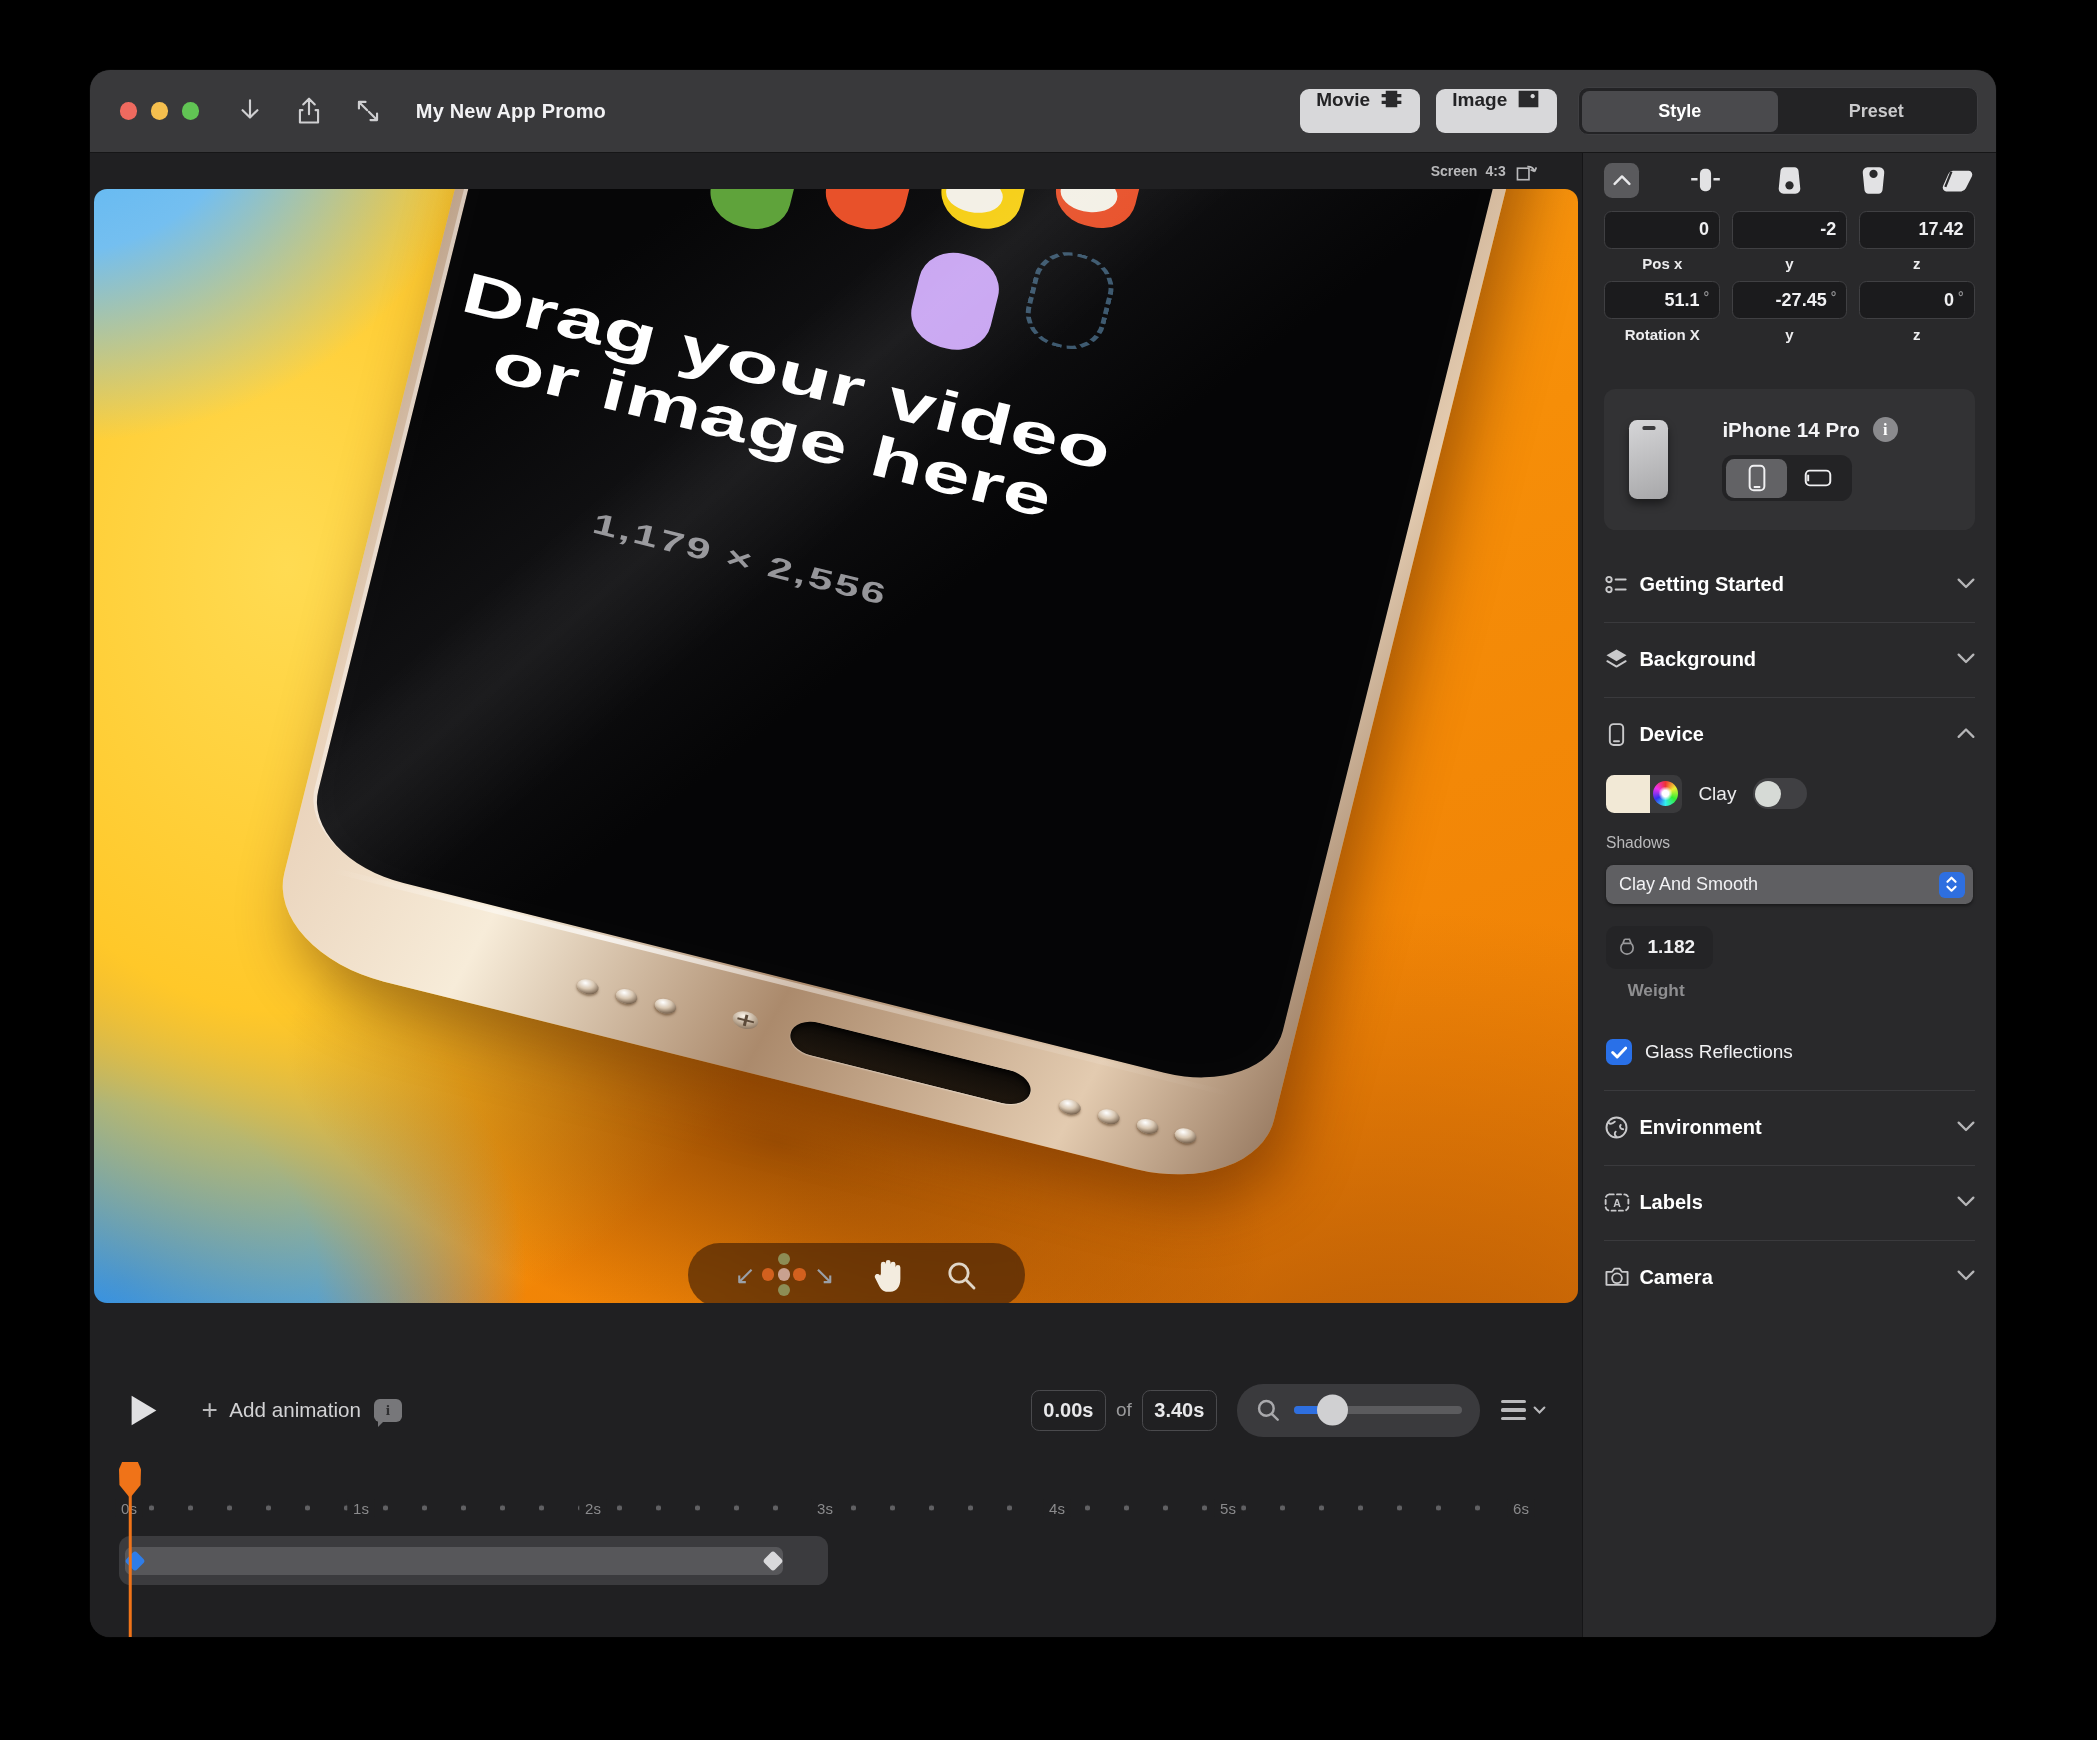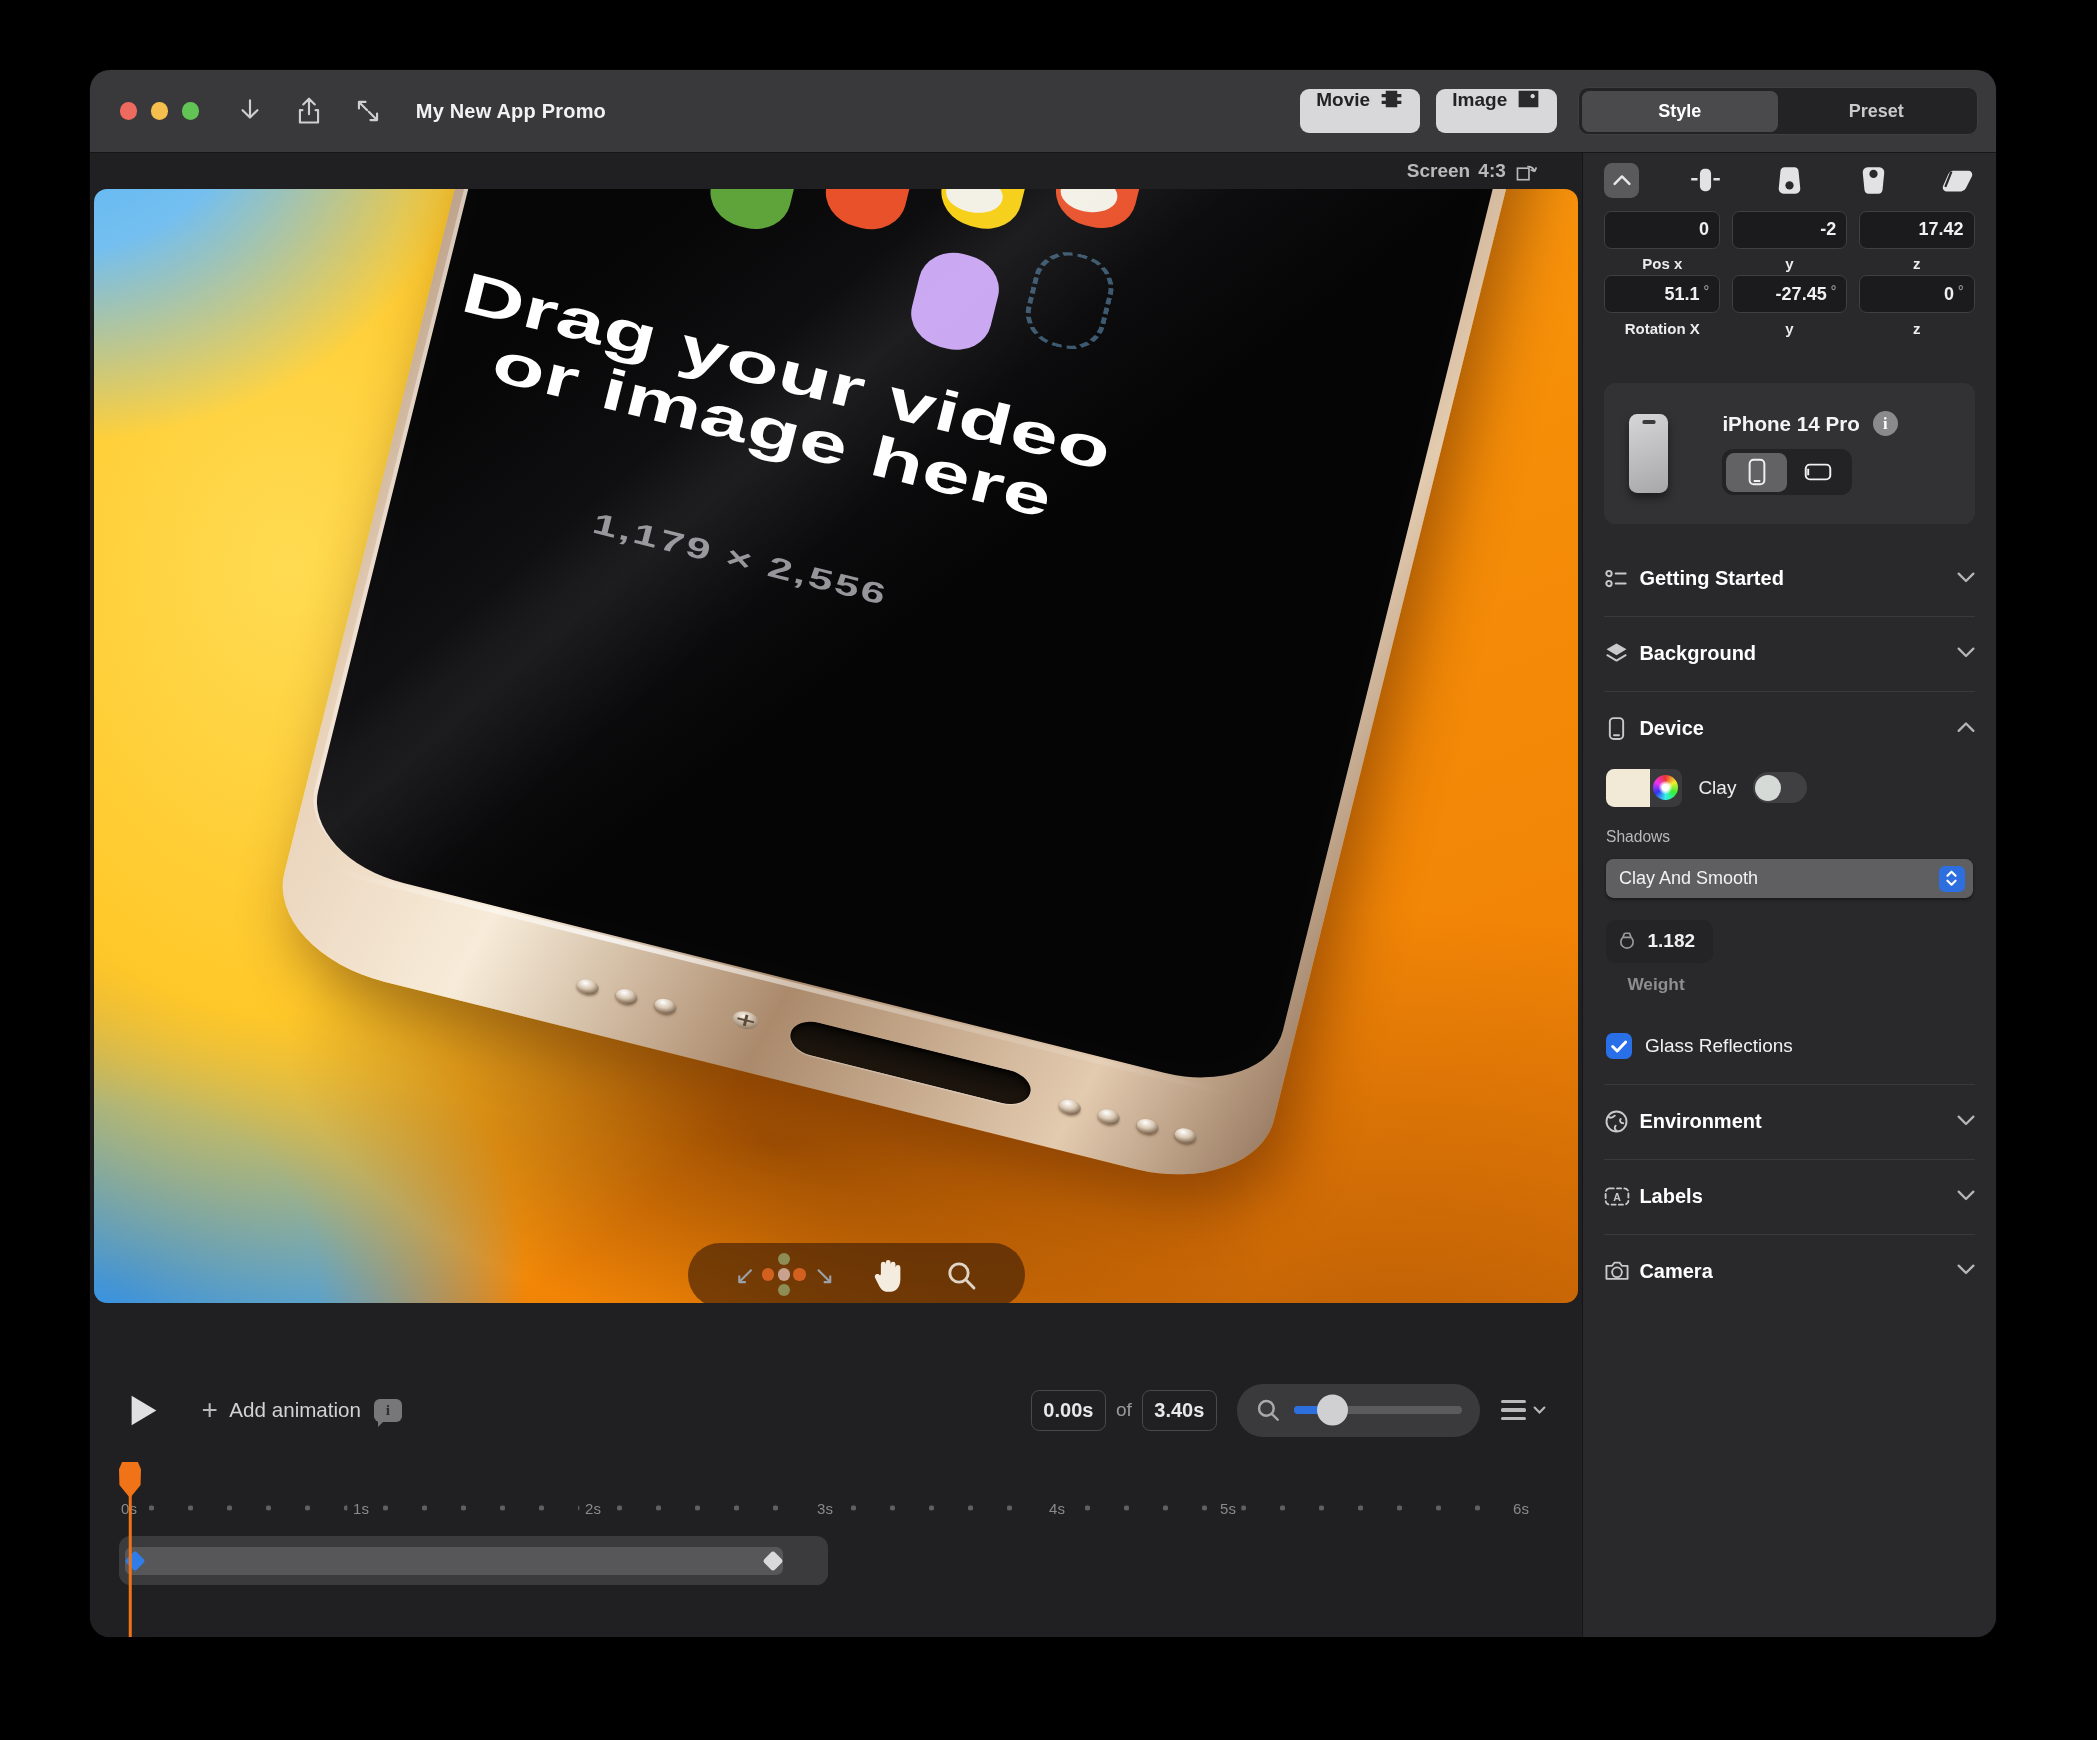--- a/index.html
+++ b/index.html
@@ -31,21 +31,21 @@
     font-size:18px; font-weight:600; color:#c9c9cb; cursor:pointer; }
   .seg.active { background:#4a4a4d; color:#fff; }
 
   
   .content { position:absolute; left:0; top:83px; right:0; bottom:0; display:flex; }
   .left-pane { position:relative; flex:1; background:#202022; overflow:hidden; }
   .sidebar { position:relative; width:414px; background:#29292b; border-left:0.8px solid #151517; padding:0 21.4px; overflow:hidden; }
 
   
   .screen-tag { position:absolute; top:6.6px; right:43px; display:flex; align-items:center; gap:8.2px;
-    color:#b9b9bb; font-size:19px; font-weight:700; z-index:5; }
+    color:#b9b9bb; font-size:14px; font-weight:700; z-index:5; }
   .screen-tag svg { stroke:#b9b9bb; fill:none; stroke-width:2; }
   .canvas { position:absolute; left:4.1px; top:36px; width:1484px; height:1114px; border-radius:13px; overflow:hidden;
     background:
       radial-gradient(740px 592px at -3% -8%, #56b4f4 0%, #74bff0 26%, rgba(116,191,240,0) 58%),
       radial-gradient(946px 1234px at 13% 34%, #ffdb52 0%, #ffc829 36%, rgba(255,200,41,0) 64%),
       radial-gradient(806px 740px at 2% 98%, #2e8ee8 0%, #3d9ae8 24%, rgba(61,154,232,0) 50%),
       radial-gradient(1234px 905px at 88% 112%, #b55a06 0%, rgba(181,90,6,0) 58%),
       linear-gradient(160deg,#ffa216 0%, #f68e08 45%, #ee7e05 100%); }
   .phone-shadow { position:absolute; left:-16.4px; top:658px; width:1398px; height:592px;
     background:radial-gradient(closest-side, rgba(88,33,0,.55), rgba(88,33,0,0) 72%);
@@ -149,21 +149,21 @@
   .ori-row { margin-top:8.2px; display:flex; align-items:center; justify-content:space-between; height:38px; }
   .ori-btn { width:35px; height:35px; border-radius:8.2px; display:flex; align-items:center; justify-content:center; cursor:pointer; }
   .ori-btn.sel { background:#5a5a5d; }
   .ori-btn svg { fill:#e2e2e4; stroke:#e2e2e4; }
   .grid3 { display:grid; grid-template-columns:1fr 1fr 1fr; gap:11.5px; }
   .num-input { height:38px; background:#1b1b1d; border:1.6px solid #404043; border-radius:7.4px;
     display:flex; align-items:center; justify-content:flex-end; padding:0 10px; gap:4.1px;
     color:#f0f0f2; font-size:18px; font-weight:600; cursor:text; }
   .deg { color:#8e8e90; font-size:14px; align-self:flex-start; margin-top:6.6px; }
   .axis-lbl { text-align:center; color:#ececee; font-size:15px; font-weight:600; margin-top:6.6px; }
-  .mt14{margin-top:11.5px;} .mt20{margin-top:3px;}
+  .mt14{margin-top:11.5px;} .mt20{margin-top:9px;}
   .device-card { margin-top:46px; height:141px; background:#323234; border-radius:11.5px; display:flex; align-items:center; padding:0 25px; }
   .phone-thumb { width:39px; height:79px; border-radius:8.2px; background:linear-gradient(160deg,#d6d6d8,#a7a7a9);
     box-shadow:0 5px 8.2px rgba(0,0,0,.45); position:relative; }
   .phone-thumb::before { content:""; position:absolute; left:50%; top:6.6px; transform:translateX(-50%); width:13px; height:3.3px; border-radius:1.6px; background:#3a3a3c; }
   .dc-main { margin-left:54px; display:flex; flex-direction:column; align-items:flex-start; }
   .dc-title-row { display:flex; align-items:center; gap:13px; }
   .dc-title { color:#f4f4f6; font-size:20.6px; font-weight:700; }
   .info-dot { width:25px; height:25px; border-radius:50%; background:#8a8a8d; color:#fff; display:flex; align-items:center; justify-content:center;
     font-family:"Liberation Serif","DejaVu Serif",serif; font-size:16.4px; font-weight:800; cursor:pointer; }
   .ori-seg { margin-top:13px; width:130px; height:46px; background:#232325; border-radius:11.5px; display:flex; padding:3.3px; }

